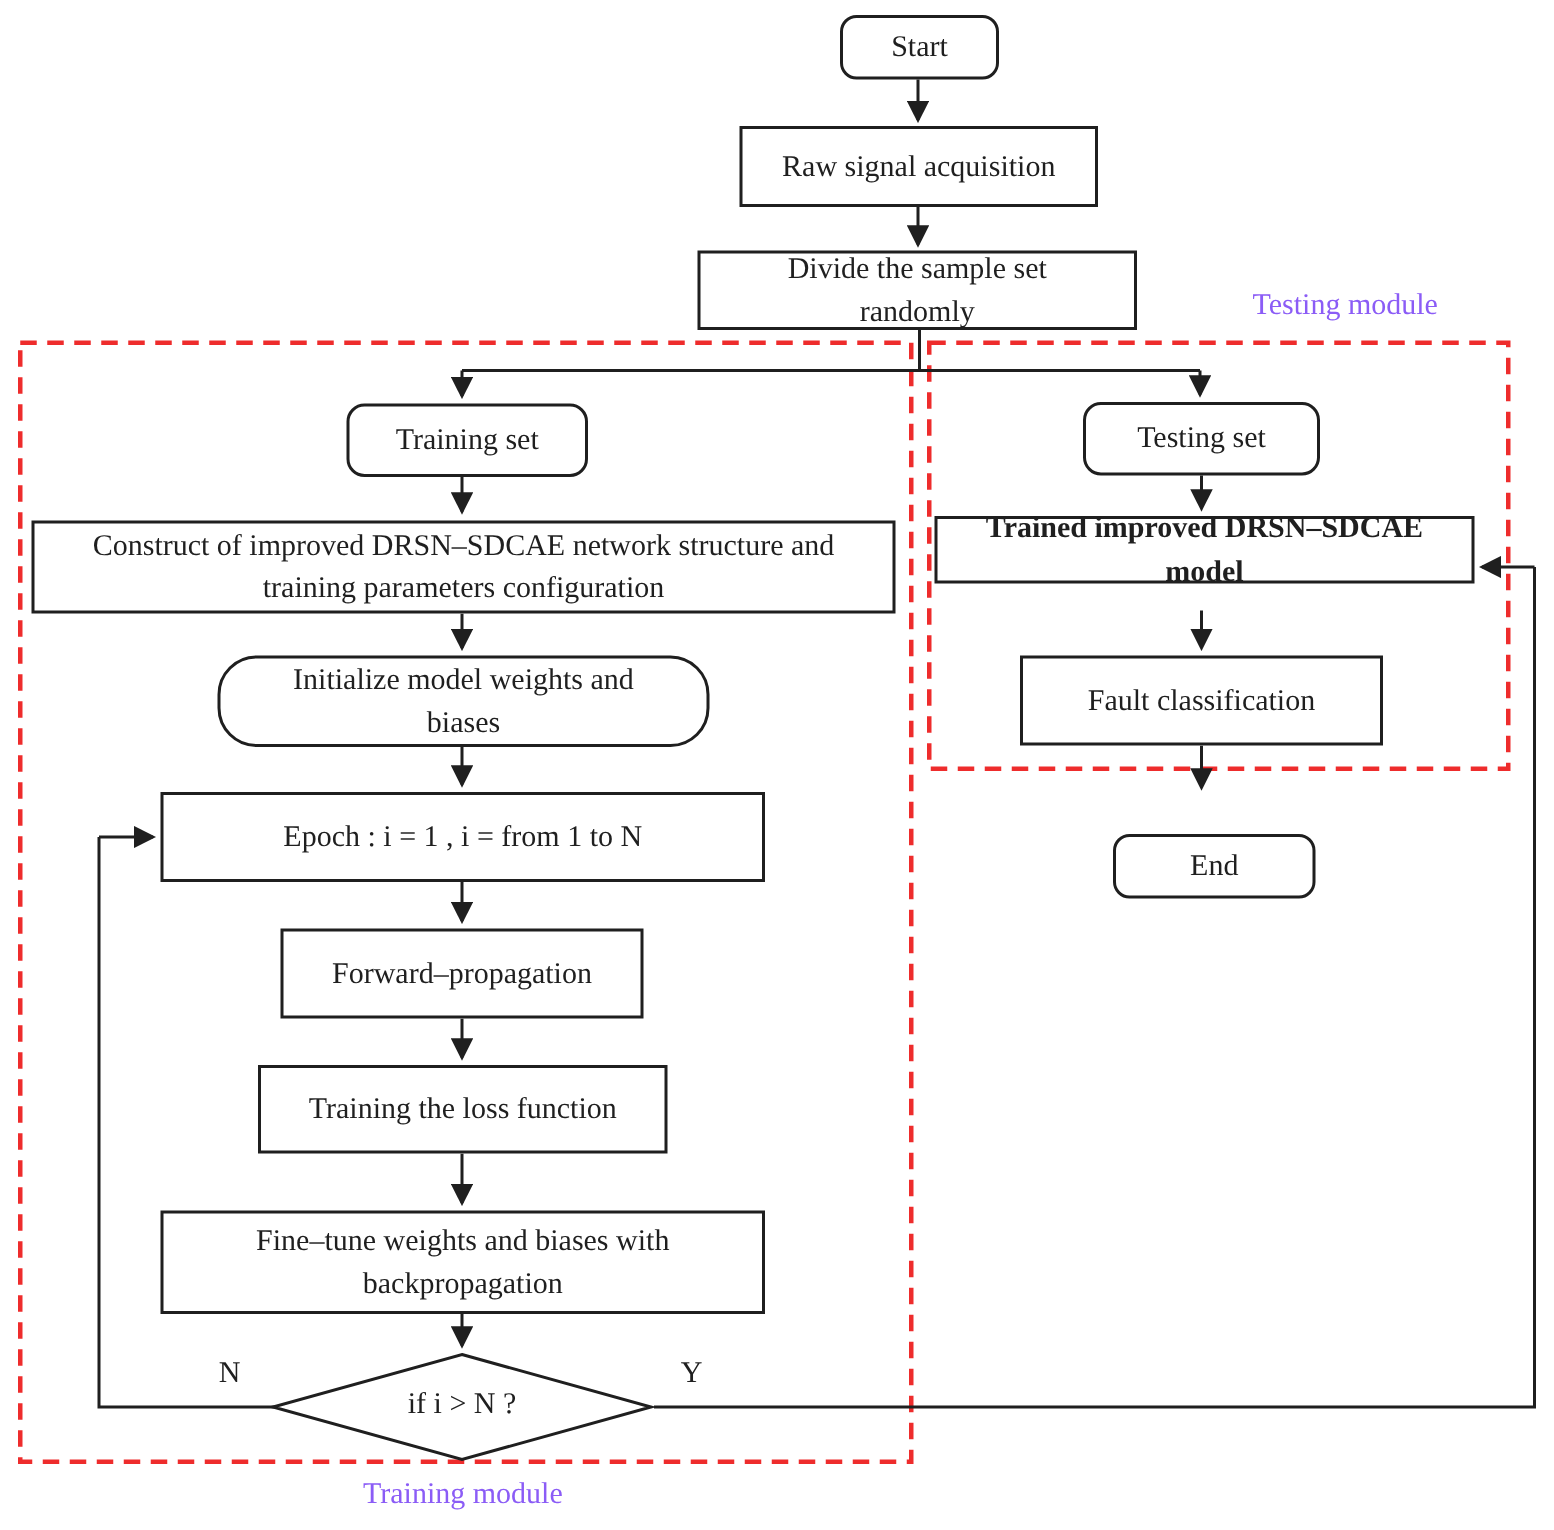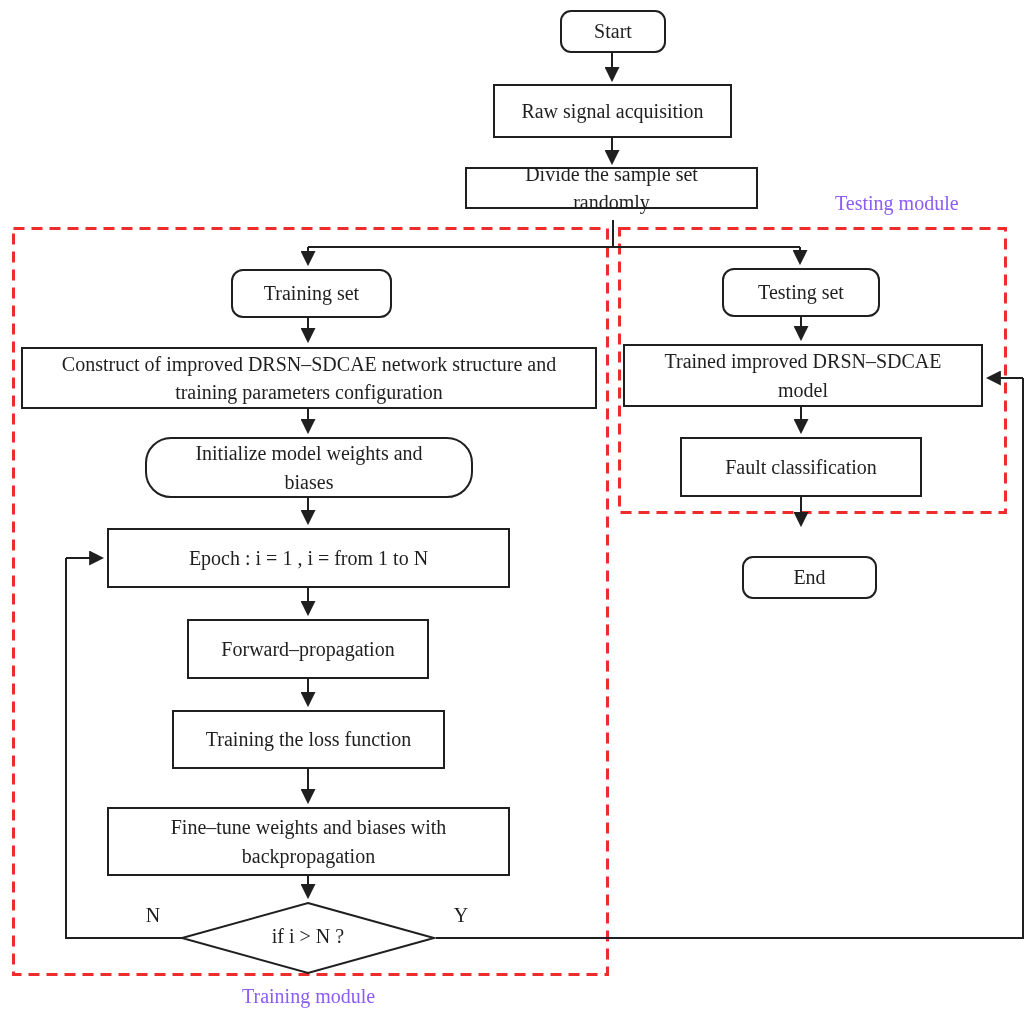--- a/index.html
+++ b/index.html
@@ -83,21 +83,21 @@
   </svg>
 
   <div class="node terminal" style="left:560px;top:10px;width:106px;height:43px;">
     <span>Start</span>
   </div>
 
   <div class="node" style="left:493px;top:84px;width:239px;height:54px;">
     <span>Raw signal acquisition</span>
   </div>
 
-  <div class="node" style="left:465px;top:167px;width:293px;height:42px;">
+  <div class="node" style="left:465px;top:167px;width:293px;height:53px;">
     <span>Divide the sample set randomly</span>
   </div>
 
   <div class="node softbox" style="left:231px;top:269px;width:161px;height:49px;">
     <span>Training set</span>
   </div>
 
   <div class="node" style="left:21px;top:347px;width:576px;height:62px;">
     <span>Construct of improved DRSN–SDCAE network structure and training parameters configuration</span>
   </div>
@@ -121,21 +121,21 @@
   <div class="node" style="left:107px;top:807px;width:403px;height:69px;">
     <span>Fine–tune weights and biases with backpropagation</span>
   </div>
 
   <div class="floatlabel" style="left:233px;top:925px;width:150px;">if i &gt; N ?</div>
 
   <div class="node softbox" style="left:722px;top:268px;width:158px;height:49px;">
     <span>Testing set</span>
   </div>
 
-  <div class="node" style="left:623px;top:344px;width:360px;height:63px;">
+  <div class="node" style="left:623px;top:344px;width:360px;height:45px;font-weight:bold;">
     <span>Trained improved DRSN–SDCAE model</span>
   </div>
 
   <div class="node" style="left:680px;top:437px;width:242px;height:60px;">
     <span>Fault classification</span>
   </div>
 
   <div class="node terminal" style="left:742px;top:556px;width:135px;height:43px;">
     <span>End</span>
   </div>

